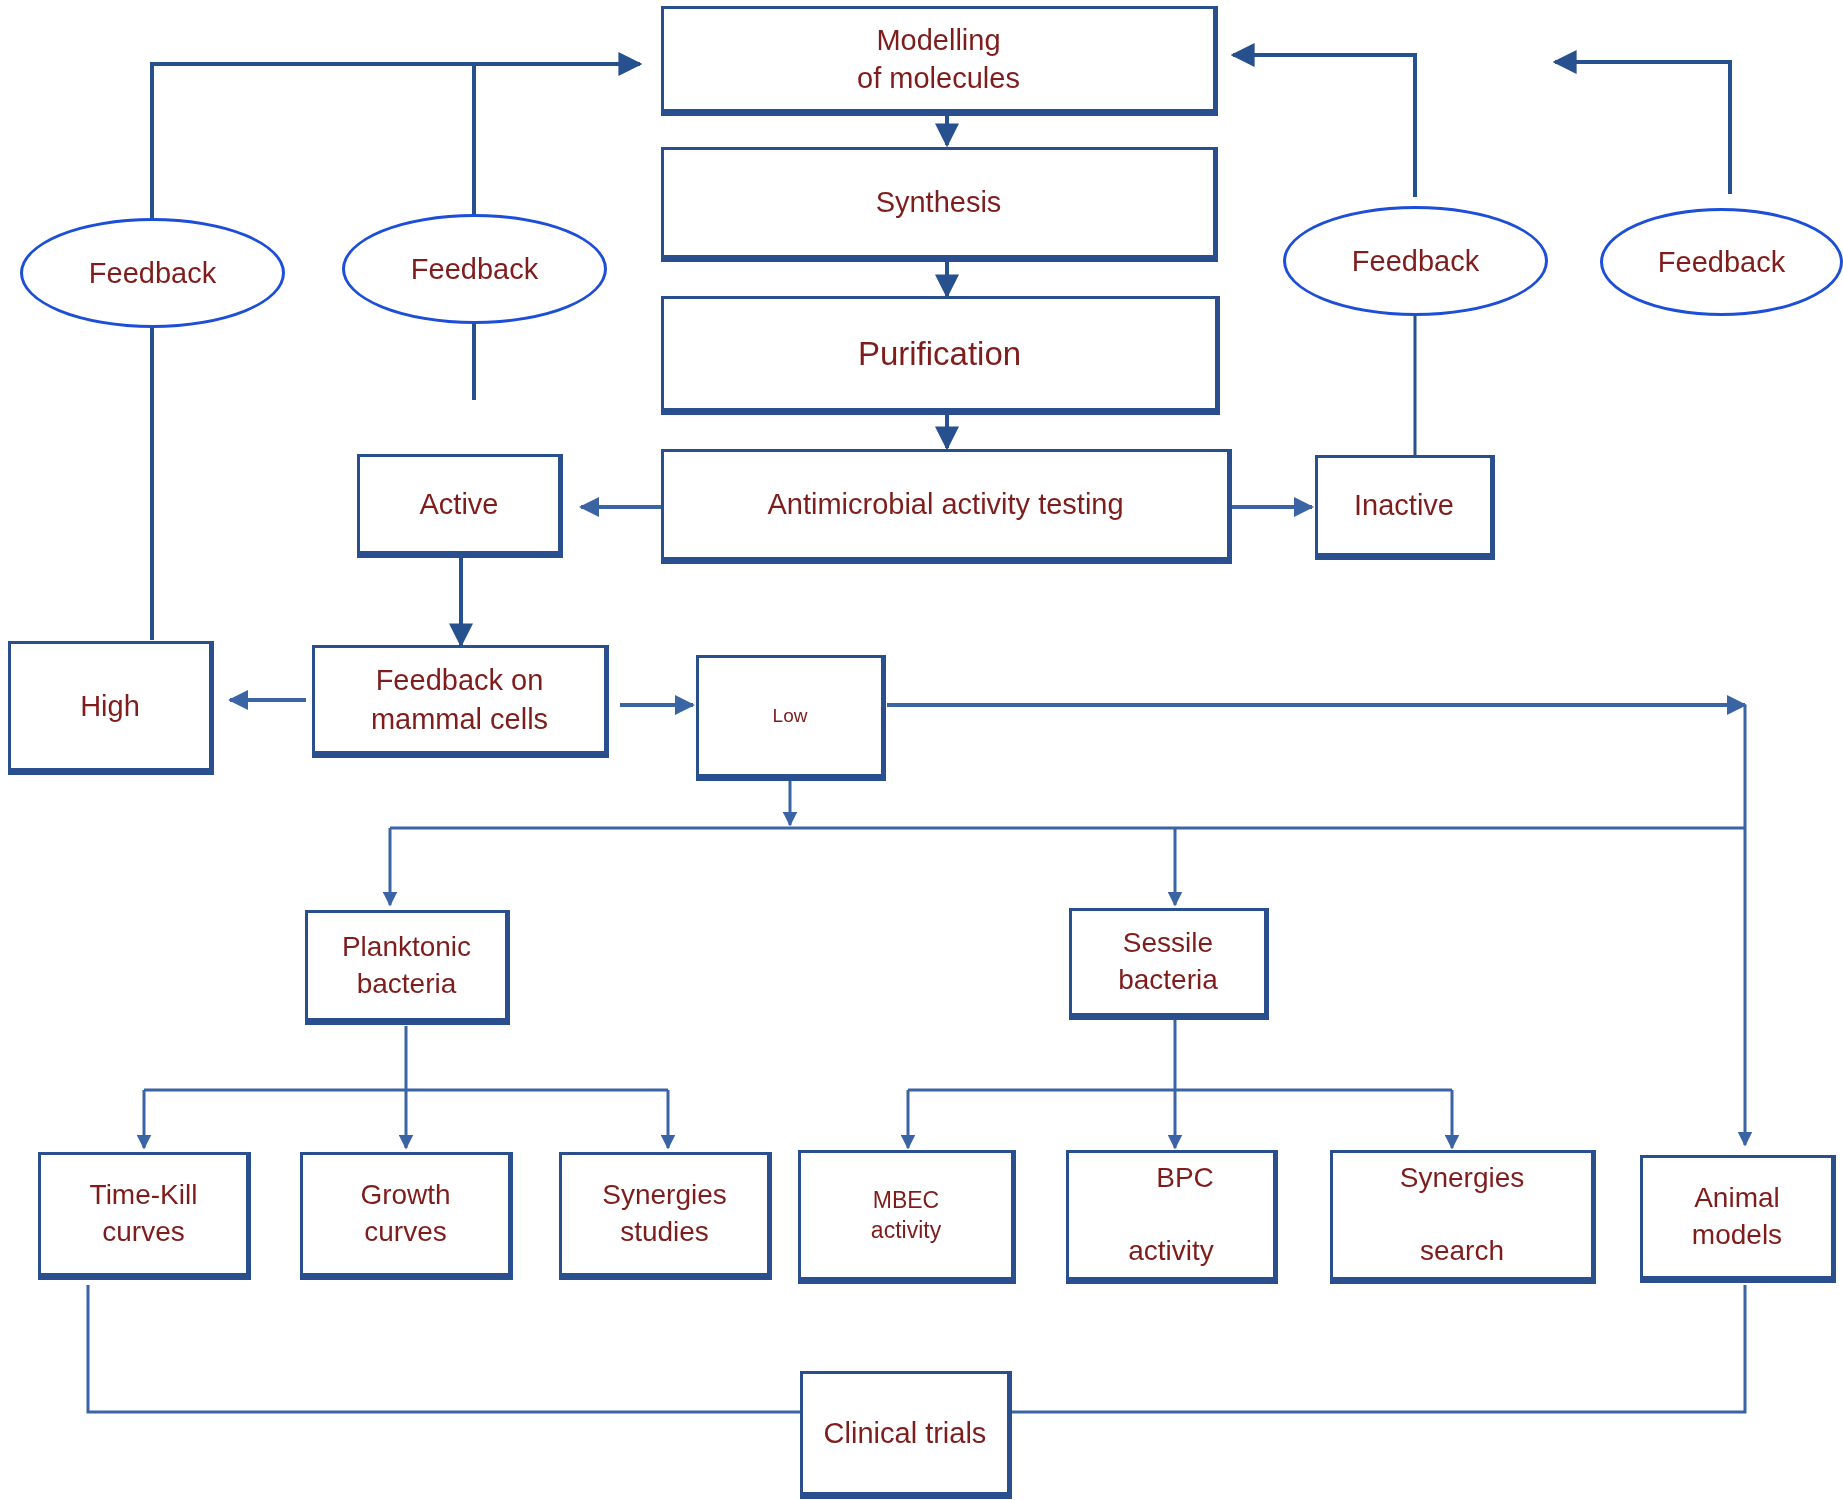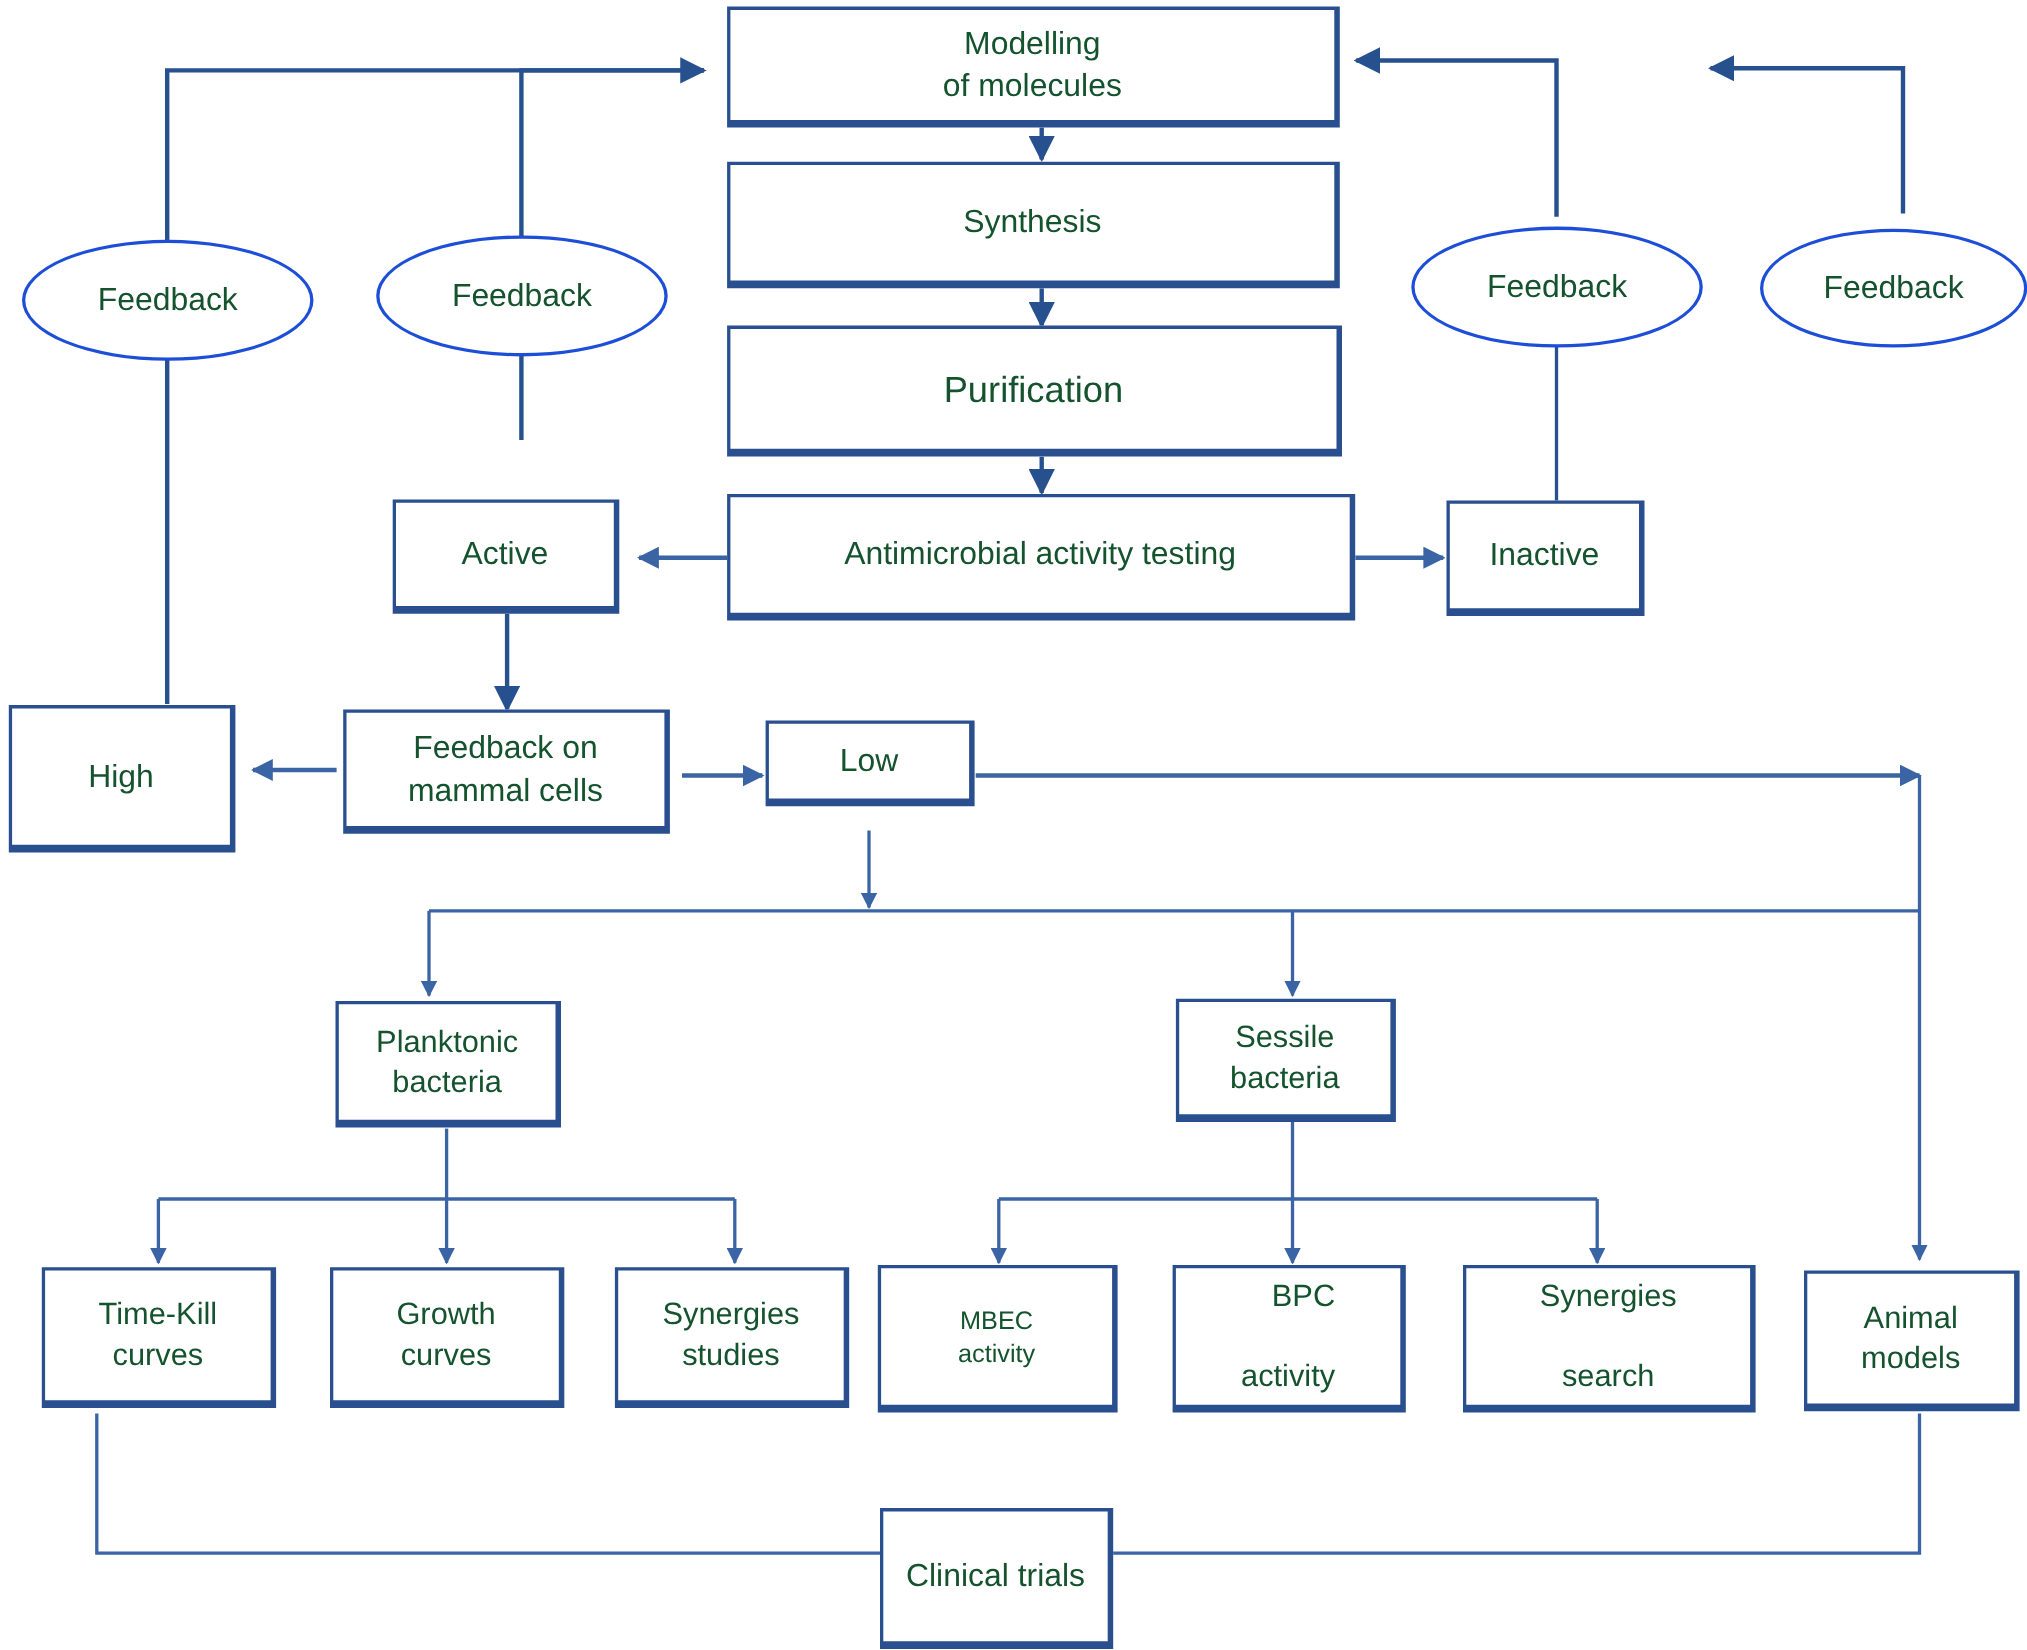--- a/index.html
+++ b/index.html
@@ -24,21 +24,21 @@
     pointer-events: none;
   }
   .node {
     position: absolute;
     box-sizing: border-box;
     display: flex;
     align-items: center;
     justify-content: center;
     text-align: center;
     background: #ffffff;
-    color: #14532d;
+    color: #7f1d1d;
     line-height: 1.32;
   }
   .node.box {
     border: 3px solid #2a4f8f;
     border-bottom-width: 7px;
     border-right-width: 5px;
   }
   .node.ellipse {
     border: 3px solid #1d4ed8;
     border-radius: 50%;
@@ -149,21 +149,21 @@
 
   <div class="node box" style="left:312px; top:645px; width:297px; height:113px; font-size:29px;">
     <span class="lbl">Feedback on
 mammal cells</span>
   </div>
 
   <div class="node box" style="left:8px; top:641px; width:206px; height:134px; font-size:29px;">
     <span class="lbl">High</span>
   </div>
 
-  <div class="node box" style="left:696px; top:655px; width:190px; height:78px; font-size:29px;">
+  <div class="node box" style="left:696px; top:655px; width:190px; height:126px; font-size:19px;">
     <span class="lbl">Low</span>
   </div>
 
   <div class="node box" style="left:305px; top:910px; width:205px; height:115px; font-size:28px;">
     <span class="lbl">Planktonic
 bacteria</span>
   </div>
 
   <div class="node box" style="left:1069px; top:908px; width:200px; height:112px; font-size:28px;">
     <span class="lbl">Sessile

